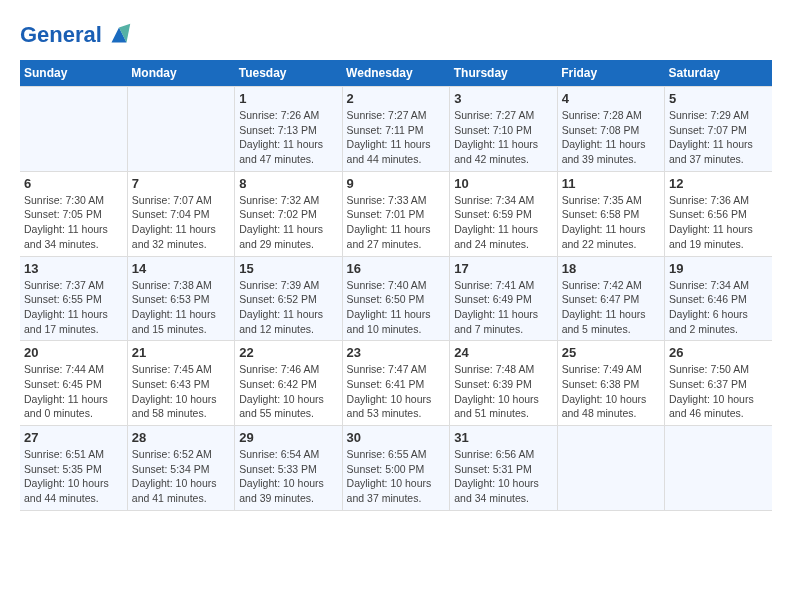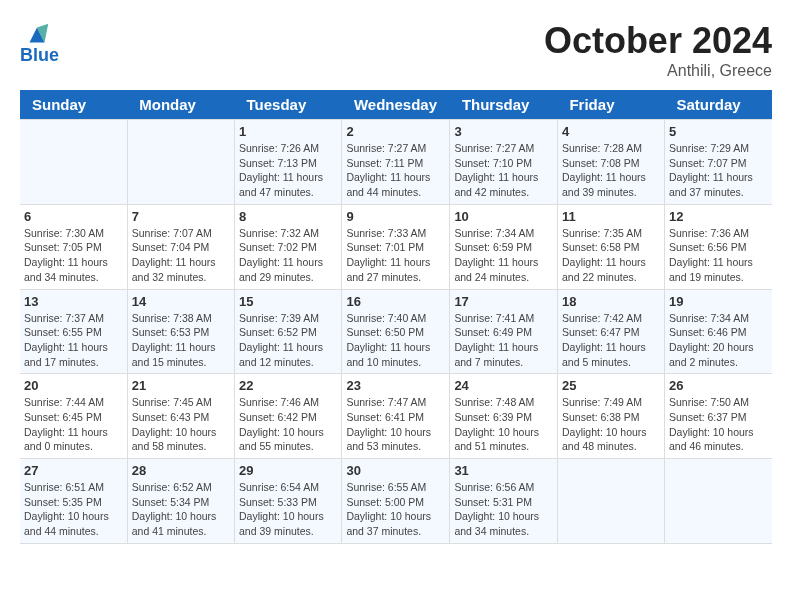--- a/index.html
+++ b/index.html
@@ -47,23 +47,23 @@
       color: #555;
     }
     table {
       width: 100%;
       border-collapse: collapse;
       font-size: 11px;
     }
     th {
       background-color: #1a6bbf;
       color: #fff;
-      padding: 6px 12px;
+      padding: 6px 4px;
       text-align: left;
-      font-size: 15px;
+      font-size: 12px;
       font-weight: bold;
     }
     td {
       border: 1px solid #ddd;
       vertical-align: top;
       padding: 4px;
       width: 108px;
       min-height: 80px;
       height: 80px;
     }
@@ -86,31 +86,27 @@
     tr:nth-child(even) td { background-color: #fff; }
     th { background-color: #1a6bbf !important; }
   </style>
 </head>
 <body>
 
 <div class="header">
   <div class="logo">
     <div>
       <div style="display:flex;align-items:center;">
+        <span class="logo-text"><span>General</span></span>
         <svg class="logo-icon" viewBox="0 0 40 40">
           <polygon points="10,30 20,10 30,30" fill="#1a6bbf"></polygon>
           <polygon points="20,10 35,5 30,30" fill="#2a9d8f" opacity="0.8"></polygon>
         </svg>
       </div>
-      <div class="logo-text" style="color:#1a6bbf; font-size:18px; margin-top:-4px;">Blue</div>
     </div>
-  </div>
-  <div class="title-block">
-    <div class="month-title">October 2024</div>
-    <div class="location">Anthili, Greece</div>
   </div>
 </div>
 
 <table>
   <thead>
     <tr>
     <th>Sunday</th>
         <th>Monday</th>
         <th>Tuesday</th>
         <th>Wednesday</th>
@@ -269,21 +265,21 @@
           <span>Sunrise: 7:42 AM</span><br>
           <span>Sunset: 6:47 PM</span><br>
           <span>Daylight: 11 hours and 5 minutes.</span>
         </div>
       </td>
         <td>
         <span class="day-num">19</span>
         <div class="day-info">
           <span>Sunrise: 7:34 AM</span><br>
           <span>Sunset: 6:46 PM</span><br>
-          <span>Daylight: 20 hours and 2 minutes.</span>
+          <span>Daylight: 6 hours and 2 minutes.</span>
         </div>
       </td>
       </tr>
       <tr>
         <td>
         <span class="day-num">20</span>
         <div class="day-info">
           <span>Sunrise: 7:44 AM</span><br>
           <span>Sunset: 6:45 PM</span><br>
           <span>Daylight: 11 hours and 0 minutes.</span>

